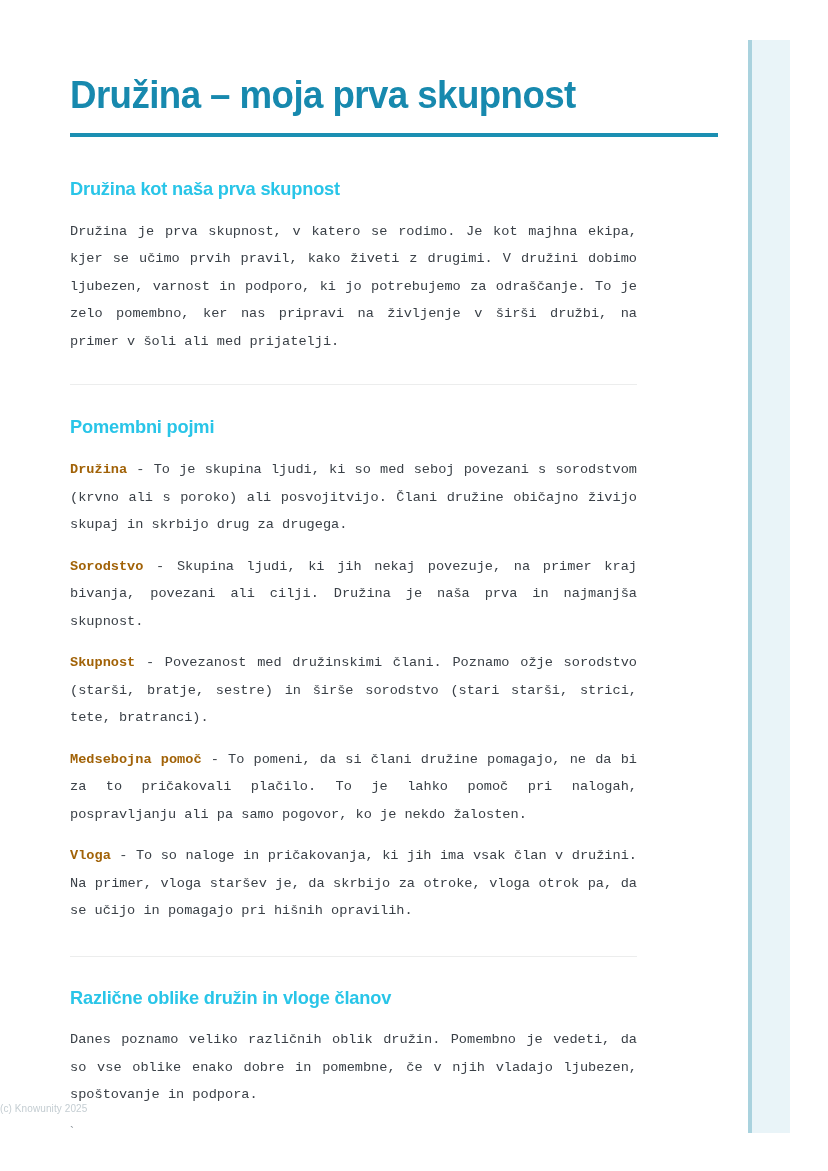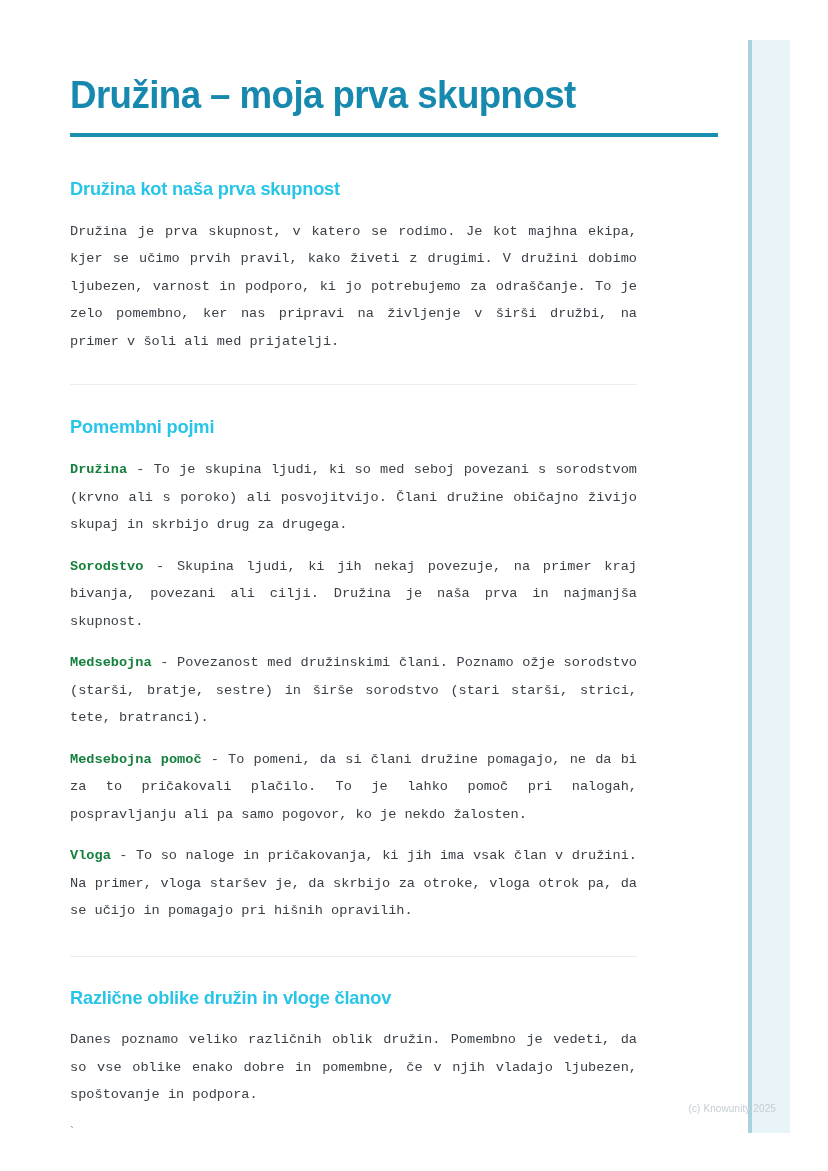--- a/index.html
+++ b/index.html
@@ -83,21 +83,21 @@
     line-height: 27.5px;
     color: #3a4047;
     text-align: justify;
     text-justify: inter-word;
     hyphens: none;
     font-family: Liberation Mono, monospace;
   }
   .para.tight { padding-top: 14px; }
   .para b {
     font-weight: 700;
-    color: #15803d;
+    color: #a16207;
   }
 
   
   .divider {
     width: 567px;
     height: 1px;
     background: #eceded;
     border: 0;
     margin: 0;
   }
@@ -112,21 +112,20 @@
     color: #8f979e;
     height: 16px;
   }
 
   
   .footer {
     position: absolute;
     left: 0;
     top: 1102px;
     width: 776px;
-    text-align: right;
     font-size: 10px;
     line-height: 13px;
     color: #c4cdd2;
     letter-spacing: 0.1px;
   }
 </style>
 </head>
 <body>
 
 <div class="side-panel"></div>
@@ -145,21 +144,21 @@
 
   <p class="para">
     <b>Družina</b><span> - </span><span>To je skupina ljudi, ki so med seboj povezani s sorodstvom (krvno ali s poroko) ali posvojitvijo. Člani družine običajno živijo skupaj in skrbijo drug za drugega.</span>
   </p>
 
   <p class="para tight">
     <b>Sorodstvo</b><span> - </span><span>Skupina ljudi, ki jih nekaj povezuje, na primer kraj bivanja, povezani ali cilji. Družina je naša prva in najmanjša skupnost.</span>
   </p>
 
   <p class="para tight">
-    <b>Medsebojna</b><span> - </span><span>Povezanost med družinskimi člani. Poznamo ožje sorodstvo (starši, bratje, sestre) in širše sorodstvo (stari starši, strici, tete, bratranci).</span>
+    <b>Skupnost</b><span> - </span><span>Povezanost med družinskimi člani. Poznamo ožje sorodstvo (starši, bratje, sestre) in širše sorodstvo (stari starši, strici, tete, bratranci).</span>
   </p>
 
   <p class="para tight">
     <b>Medsebojna pomoč</b><span> - </span><span>To pomeni, da si člani družine pomagajo, ne da bi za to pričakovali plačilo. To je lahko pomoč pri nalogah, pospravljanju ali pa samo pogovor, ko je nekdo žalosten.</span>
   </p>
 
   <p class="para tight">
     <b>Vloga</b><span> - </span><span>To so naloge in pričakovanja, ki jih ima vsak član v družini. Na primer, vloga staršev je, da skrbijo za otroke, vloga otrok pa, da se učijo in pomagajo pri hišnih opravilih.</span>
   </p>
 

